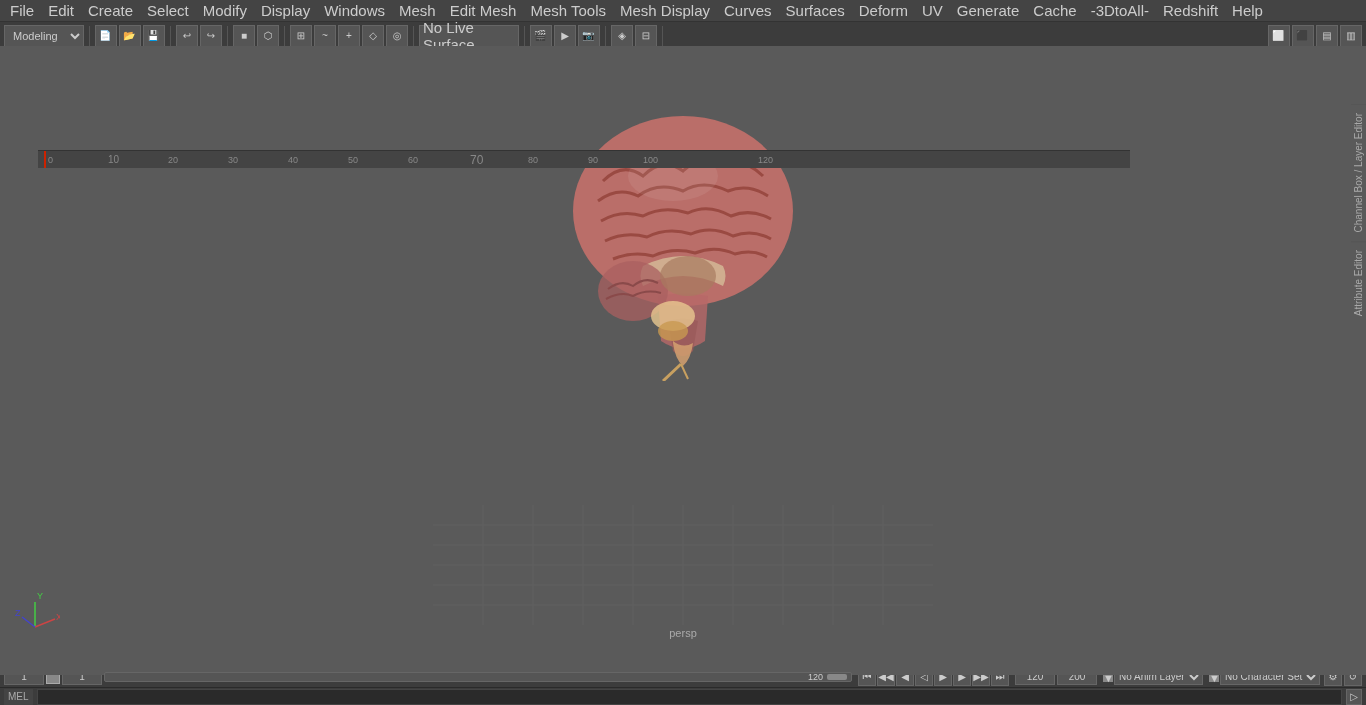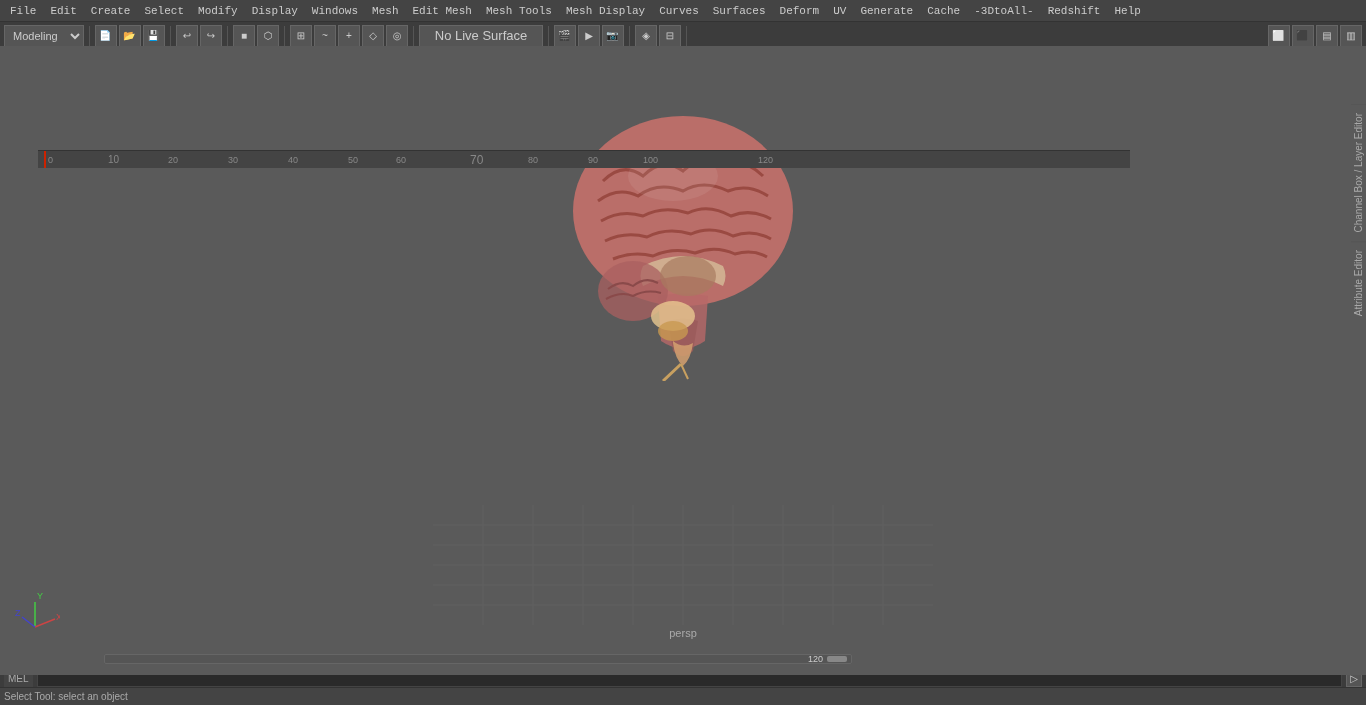--- a/index.html
+++ b/index.html
@@ -19,23 +19,22 @@
       background: #444444;
       display: flex;
       align-items: center;
       padding: 0 4px;
       border-bottom: 1px solid #333;
       gap: 2px;
     }
     .menu-item {
       padding: 2px 6px;
       cursor: pointer;
-      font-size: 11px;
+      font-size: 15px;
       color: #cccccc;
-      font-family: Liberation Mono, monospace;
     }
 
     
     #toolbar1 {
       height: 28px;
       background: #3c3c3c;
       display: flex;
       align-items: center;
       padding: 0 4px;
       border-bottom: 1px solid #2a2a2a;
@@ -580,21 +579,21 @@
     <div class="tb-separator"></div>
     <div class="tb-btn">■</div>
     <div class="tb-btn">⬡</div>
     <div class="tb-separator"></div>
     <div class="tb-btn">⊞</div>
     <div class="tb-btn">~</div>
     <div class="tb-btn">+</div>
     <div class="tb-btn">◇</div>
     <div class="tb-btn">◎</div>
     <div class="tb-separator"></div>
-    <div class="tb-btn wide" style="width:124px; font-size:13px;">No Live Surface</div>
+    <div class="tb-btn wide" style="width:100px; font-size:15px;">No Live Surface</div>
     <div class="tb-separator"></div>
     <div class="tb-btn">🎬</div>
     <div class="tb-btn">▶</div>
     <div class="tb-btn">📷</div>
     <div class="tb-separator"></div>
     <div class="tb-btn">◈</div>
     <div class="tb-btn">⊟</div>
     <div class="tb-separator"></div>
     <span style="font-size:10px; color:#aaa; margin-left:auto;"></span>
     <div class="tb-btn">⬜</div>
@@ -793,21 +792,21 @@
       </div>
 
       <div id="timeline-area" style="height:18px; background:#444; border-top:1px solid #333; position:relative; overflow:hidden;">
         <div style="position:absolute; left:0; right:0; top:0; bottom:0; display:flex; align-items:center; padding:0 4px;">
           <span style="font-size:9px; color:#888; position:absolute; left:10px;">0</span>
           <span style="font-size:10px; color:#888; position:absolute; left:70px;">10</span>
           <span style="font-size:9px; color:#888; position:absolute; left:130px;">20</span>
           <span style="font-size:9px; color:#888; position:absolute; left:190px;">30</span>
           <span style="font-size:9px; color:#888; position:absolute; left:250px;">40</span>
           <span style="font-size:9px; color:#888; position:absolute; left:310px;">50</span>
-          <span style="font-size:9px; color:#888; position:absolute; left:358px;">60</span>
+          <span style="font-size:9px; color:#888; position:absolute; left:370px;">60</span>
           <span style="font-size:12px; color:#888; position:absolute; left:432px;">70</span>
           <span style="font-size:9px; color:#888; position:absolute; left:490px;">80</span>
           <span style="font-size:9px; color:#888; position:absolute; left:550px;">90</span>
           <span style="font-size:9px; color:#888; position:absolute; left:605px;">100</span>
           <span style="font-size:9px; color:#888; position:absolute; left:665px;margin-top:47px;">110</span>
           <span style="font-size:9px; color:#888; position:absolute; left:720px;">120</span>
         </div>
 
         <div style="position:absolute; left:6px; top:0; bottom:0; width:2px; background:#cc2200;"></div>
       </div>
@@ -925,17 +924,14 @@
     <div class="pb-btn">↺</div>
 
   </div>
 
   <div id="mel-bar">
     <div id="mel-label">MEL</div>
     <input type="text" id="mel-input" placeholder="" style="">
     <div id="mel-right-btn">▷</div>
   </div>
 
-  <div id="status-bar">
-    <span id="status-text">Select Tool: select an object</span>
-  </div>
 
 </div>
 
 </body></html>

